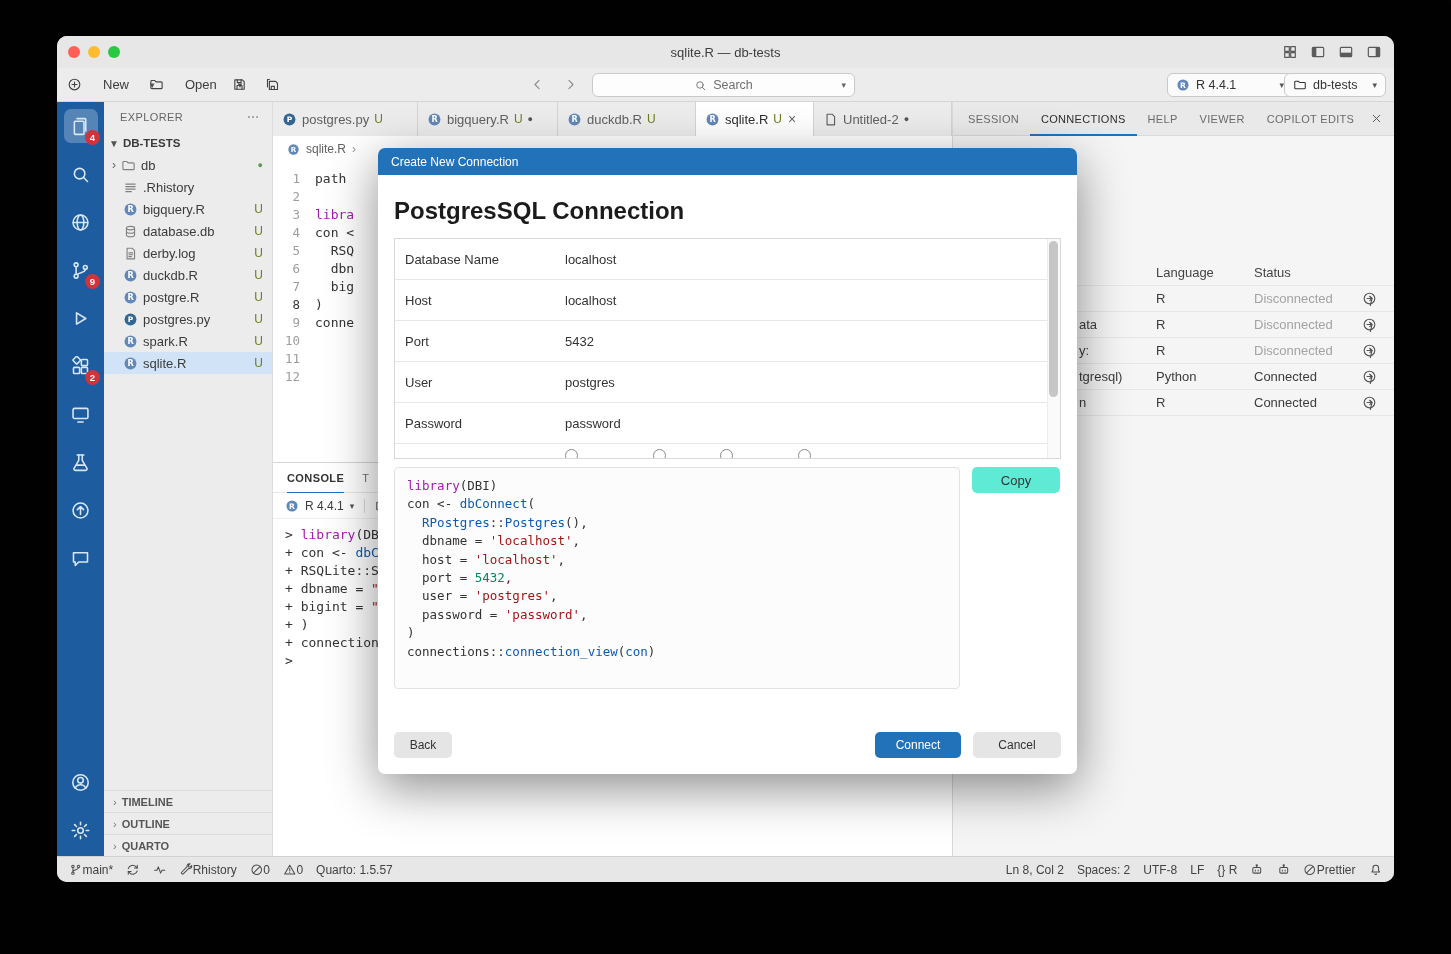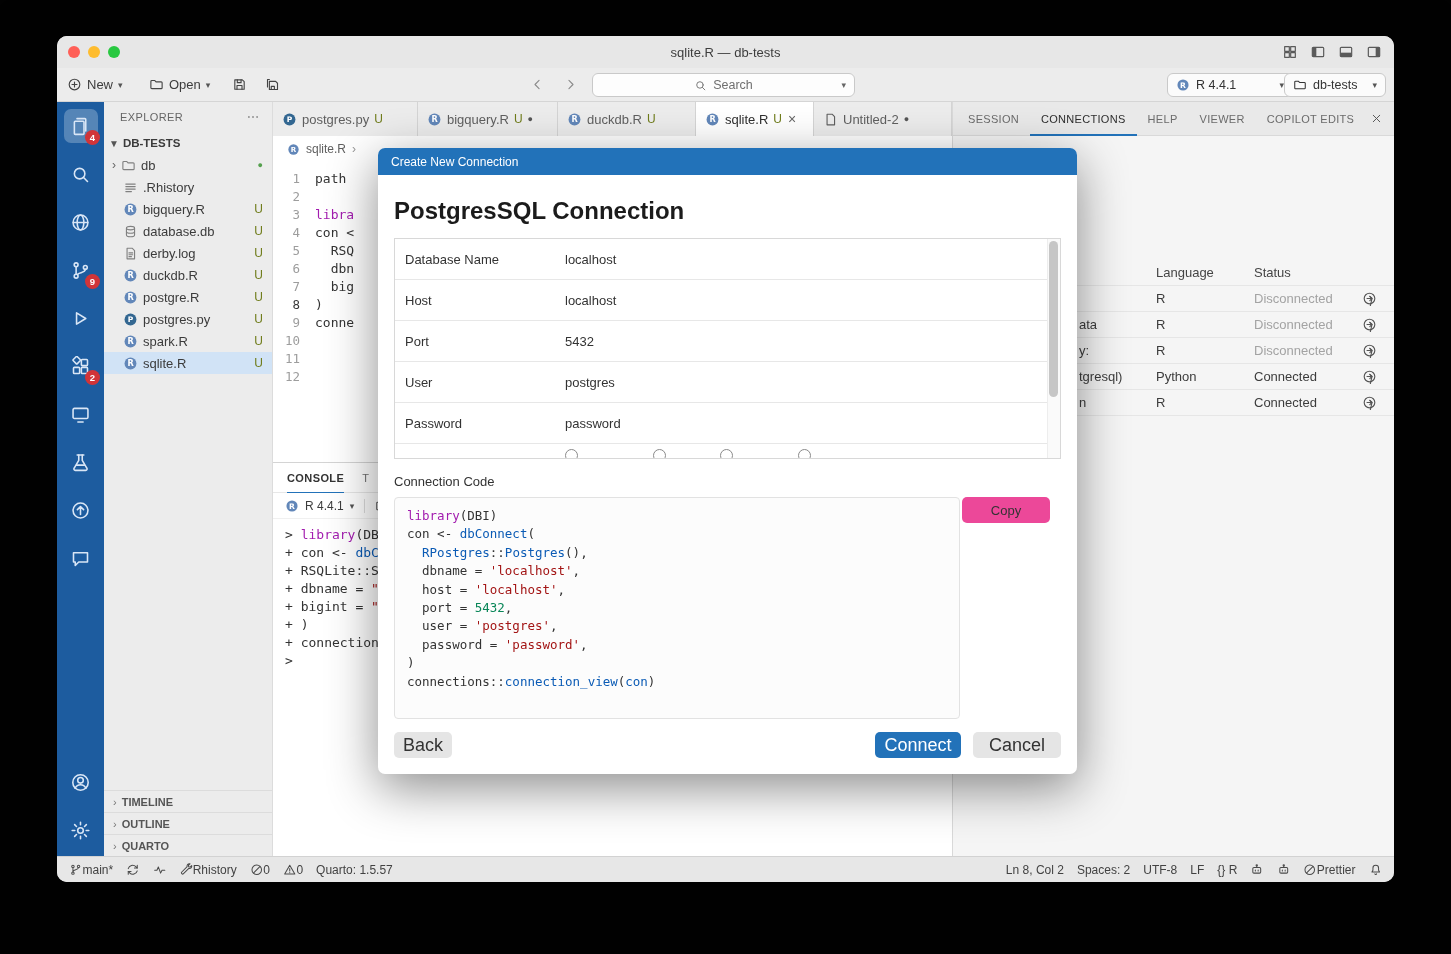--- a/index.html
+++ b/index.html
@@ -9,21 +9,21 @@
 #window{position:absolute;left:57px;top:36px;width:1337px;height:846px;border-radius:10px;overflow:hidden;background:#ececec;box-shadow:0 25px 70px rgba(0,0,0,.7);}
 
 .titlebar{height:32px;background:#e7e7e7;position:relative;display:flex;align-items:center;}
 .traffic{display:flex;gap:8px;margin-left:11px;z-index:2;}
 .light{width:12px;height:12px;border-radius:50%;display:block;}
 .light.red{background:#ff5f57;}.light.yellow{background:#febc2e;}.light.green{background:#28c840;}
 .win-title{position:absolute;left:0;right:0;text-align:center;font-size:13px;color:#3d3d3d;}
 .titlebar-icons{position:absolute;right:12px;top:0;height:32px;display:flex;align-items:center;gap:12px;color:#5a5a5a;font-size:16px;z-index:2;}
 
 .toolbar{height:34px;background:#ececec;border-bottom:1px solid #d5d5d5;position:relative;font-size:13px;color:#3c3c3c;}
-.tbtn{position:absolute;top:0;height:33px;display:flex;align-items:center;gap:5px;cursor:pointer;}
+.tbtn{position:absolute;top:0;height:33px;display:flex;align-items:center;gap:21px;cursor:pointer;}
 .tbtn .icon{font-size:15px;color:#444;}
 .caret{font-size:9px;color:#555;}
 .nav-arrow{position:absolute;top:9px;font-size:15px;color:#8a8a8a;cursor:pointer;}
 .searchbox{position:absolute;left:535px;top:5px;width:263px;height:24px;background:#fdfdfd;border:1px solid #c9c9c9;border-radius:6px;display:flex;align-items:center;justify-content:center;gap:6px;color:#6f6f6f;font-size:12.5px;}
 .searchbox .icon{font-size:13px;color:#777;}
 .searchbox .chev{position:absolute;right:8px;font-size:9px;color:#666;}
 .pill{position:absolute;top:5px;height:24px;background:#fbfbfb;border:1px solid #c9c9c9;border-radius:6px;display:flex;align-items:center;gap:6px;padding:0 8px;font-size:12.5px;color:#333;cursor:pointer;}
 .pill .icon{font-size:14px;}
 .pill .caret{margin-left:auto;}
 
@@ -108,23 +108,23 @@
 .fld-row{height:41px;display:flex;align-items:center;padding-left:10px;border-bottom:1px solid #e7e7e7;font-size:13px;color:#333;}
 .fld-label{width:160px;flex:none;}
 .radio-row{height:18px;position:relative;}
 .radio{position:absolute;top:5px;width:13px;height:13px;border:1px solid #8a8a8a;border-radius:50%;background:#fff;}
 .dlg-scroll{position:absolute;top:0;right:0;bottom:0;width:13px;background:#fafafa;border-left:1px solid #ededed;}
 .dlg-thumb{position:absolute;top:2px;right:2px;width:9px;height:156px;border-radius:5px;background:#c6c6c6;}
 .code-label{margin-top:15px;font-size:13px;color:#333;}
 .code-row{margin-top:8px;display:flex;align-items:flex-start;}
 .dlg-code{width:566px;height:222px;background:#fcfcfc;border:1px solid #e2e2e2;border-radius:4px;padding:9px 12px;font-family:"DejaVu Sans Mono","Liberation Mono",monospace;font-size:12.5px;line-height:18.4px;overflow:hidden;}
 .dlg-code div{white-space:pre;}
-.copy-btn{margin-left:2px;width:88px;height:26px;background:#ec4899;border:none;border-radius:5px;font-size:13px;color:#333;font-family:inherit;cursor:pointer;}
+.copy-btn{margin-left:12px;width:88px;height:26px;background:#5eead4;border:none;border-radius:5px;font-size:13px;color:#333;font-family:inherit;cursor:pointer;}
 .dlg-actions{position:absolute;left:16px;right:16px;bottom:16px;display:flex;align-items:center;}
-.btn{height:26px;border:none;border-radius:5px;font-size:18px;font-family:inherit;cursor:pointer;}
+.btn{height:26px;border:none;border-radius:5px;font-size:12px;font-family:inherit;cursor:pointer;}
 .btn.gray{background:#e5e5e5;color:#333;}
 .btn.blue{background:#2272b9;color:#fff;}
 .btn-back{width:58px;}
 .btn-connect{width:86px;margin-left:auto;}
 .btn-cancel{width:88px;margin-left:12px;}
 </style>
 </head>
 <body>
 
 <div id="canvas">
@@ -873,21 +873,20 @@
             <div class="radio-row">
               <span class="radio" style="left:170px"></span>
               <span class="radio" style="left:258px"></span>
               <span class="radio" style="left:325px"></span>
               <span class="radio" style="left:403px"></span>
             </div>
             <div class="dlg-scroll">
               <div class="dlg-thumb"></div>
             </div>
           </div>
-        <div class="code-label">Connection Code</div>
         <div class="code-row">
           <div class="dlg-code" id="dlg-code">
               <div><span class="tk-kw">library</span><span class="tk-plain">(DBI)</span></div>
               <div><span class="tk-plain">con &lt;- </span><span class="tk-fn">dbConnect</span><span class="tk-plain">(</span></div>
               <div><span class="tk-plain">  </span><span class="tk-fn">RPostgres</span><span class="tk-plain">::</span><span class="tk-fn">Postgres</span><span class="tk-plain">(),</span></div>
               <div><span class="tk-plain">  dbname = </span><span class="tk-str">'localhost'</span><span class="tk-plain">,</span></div>
               <div><span class="tk-plain">  host = </span><span class="tk-str">'localhost'</span><span class="tk-plain">,</span></div>
               <div><span class="tk-plain">  port = </span><span class="tk-num">5432</span><span class="tk-plain">,</span></div>
               <div><span class="tk-plain">  user = </span><span class="tk-str">'postgres'</span><span class="tk-plain">,</span></div>
               <div><span class="tk-plain">  password = </span><span class="tk-str">'password'</span><span class="tk-plain">,</span></div>

